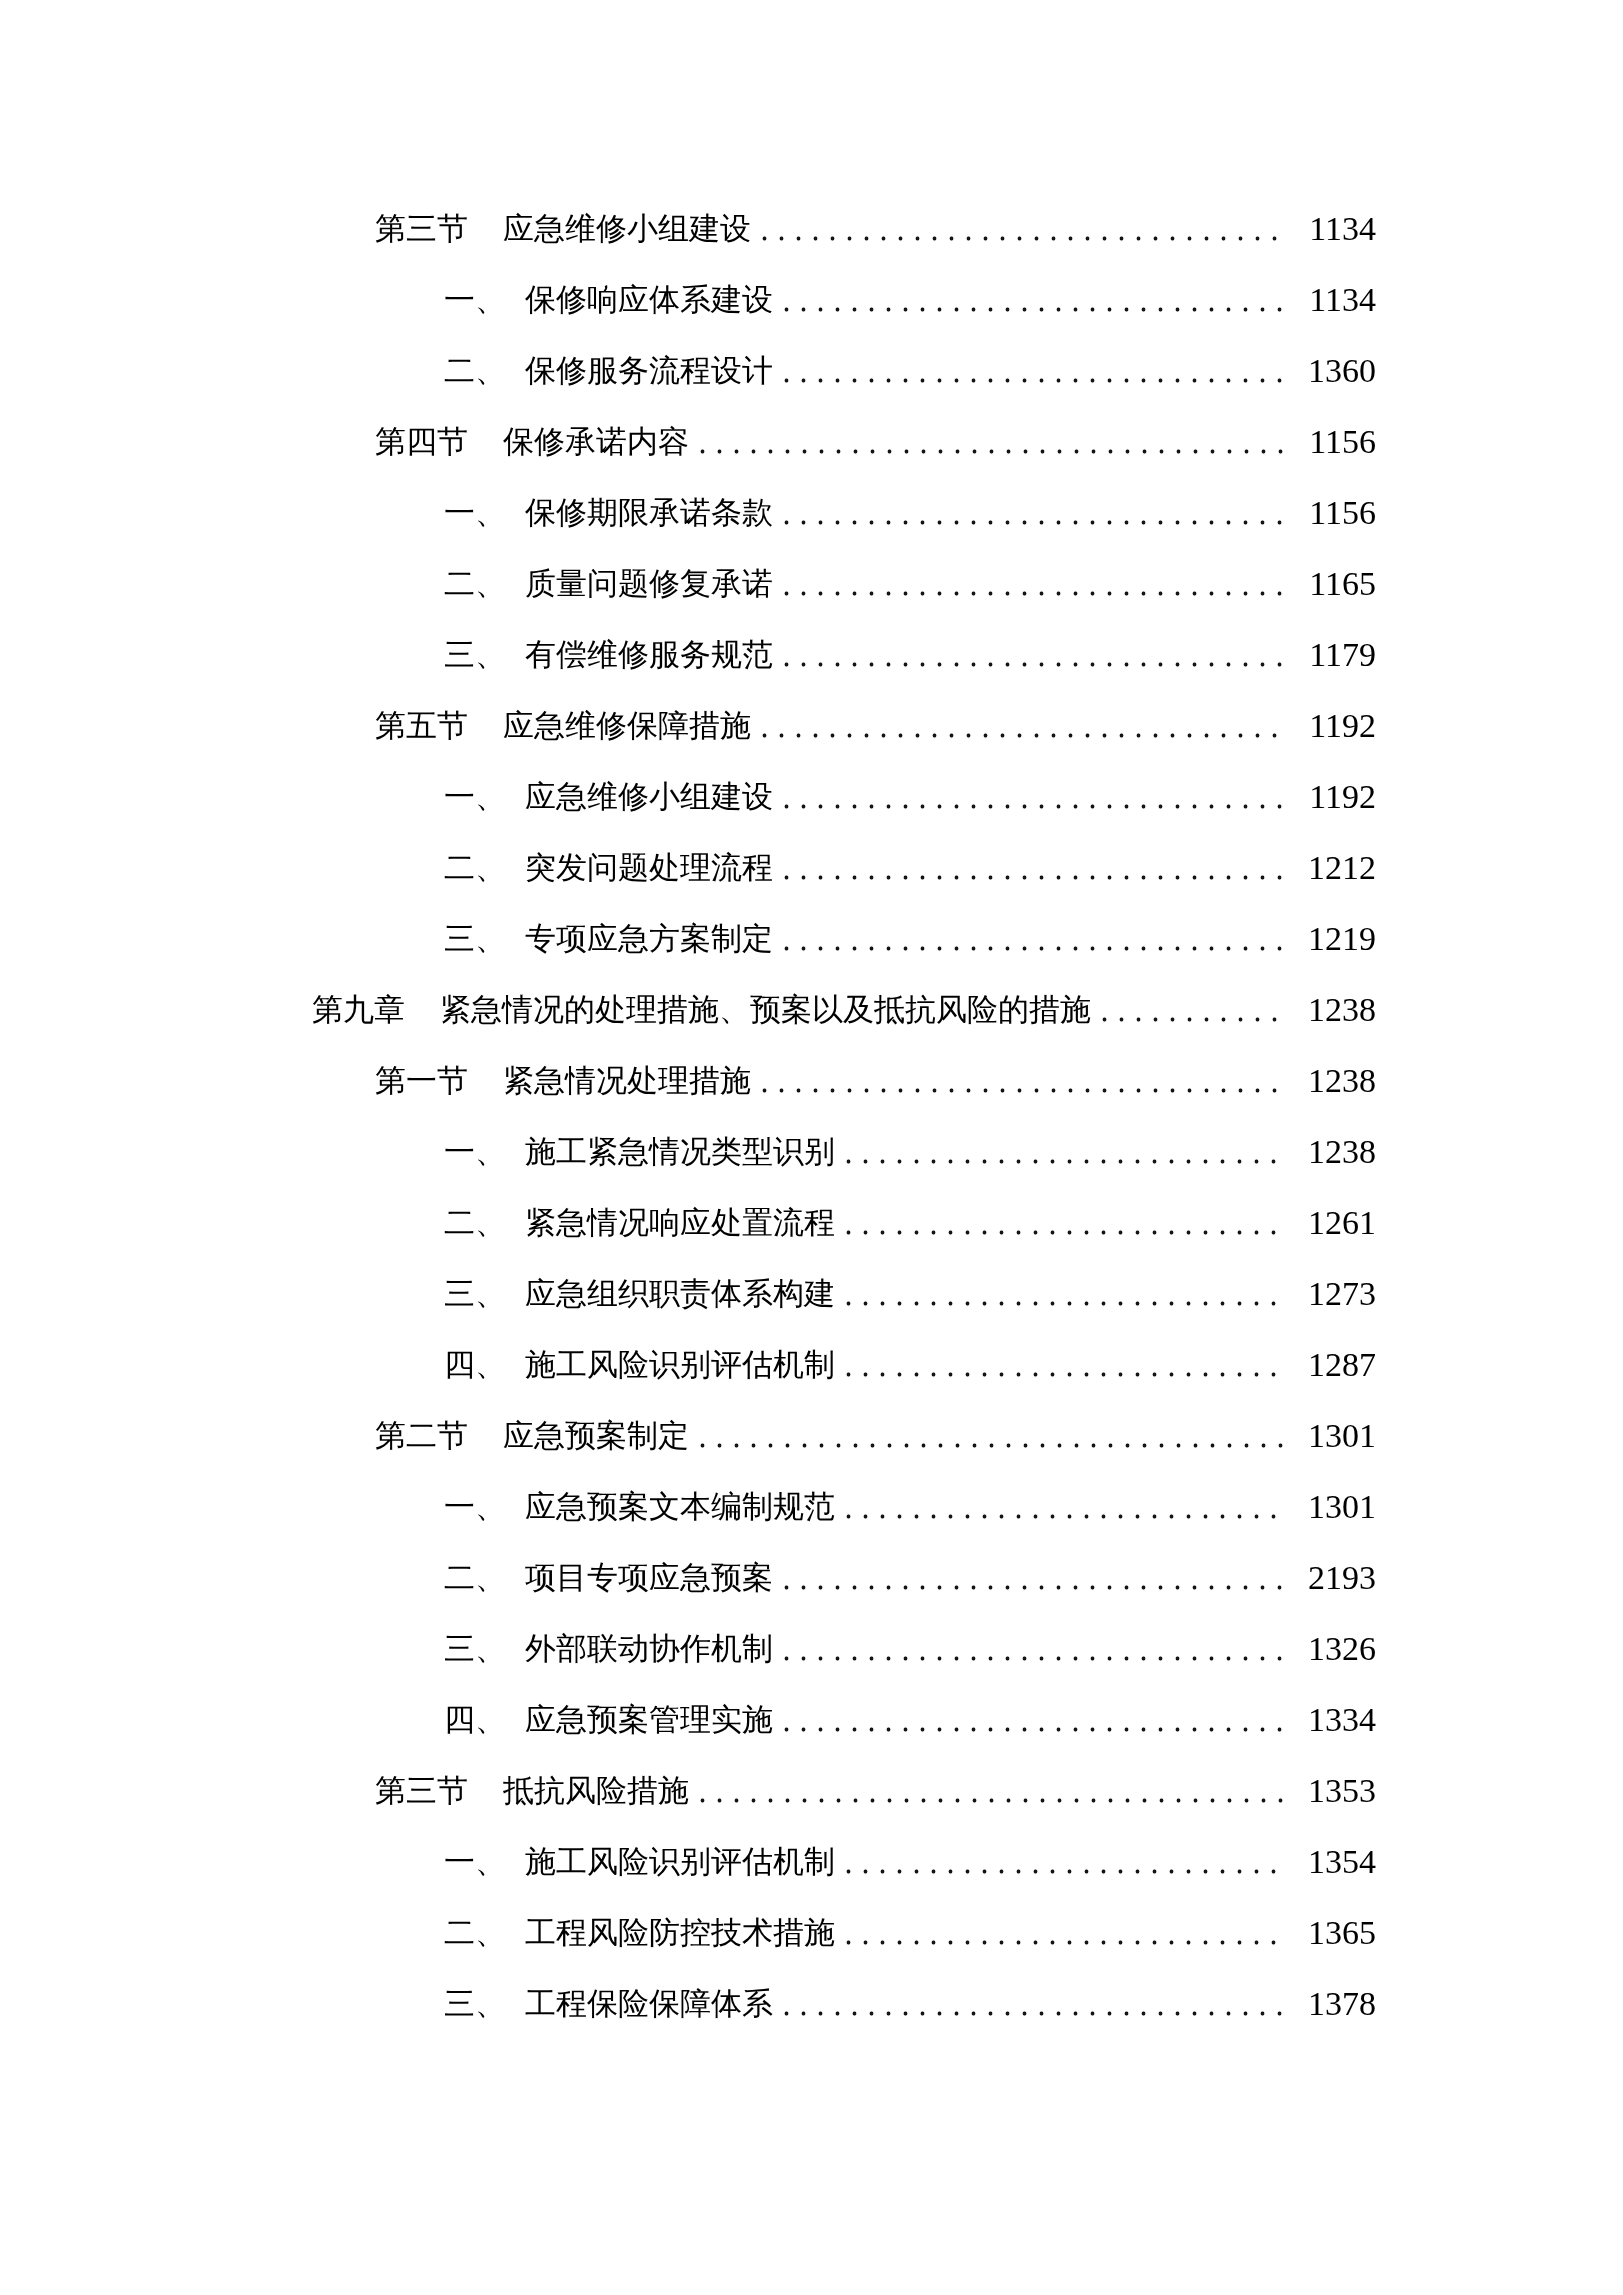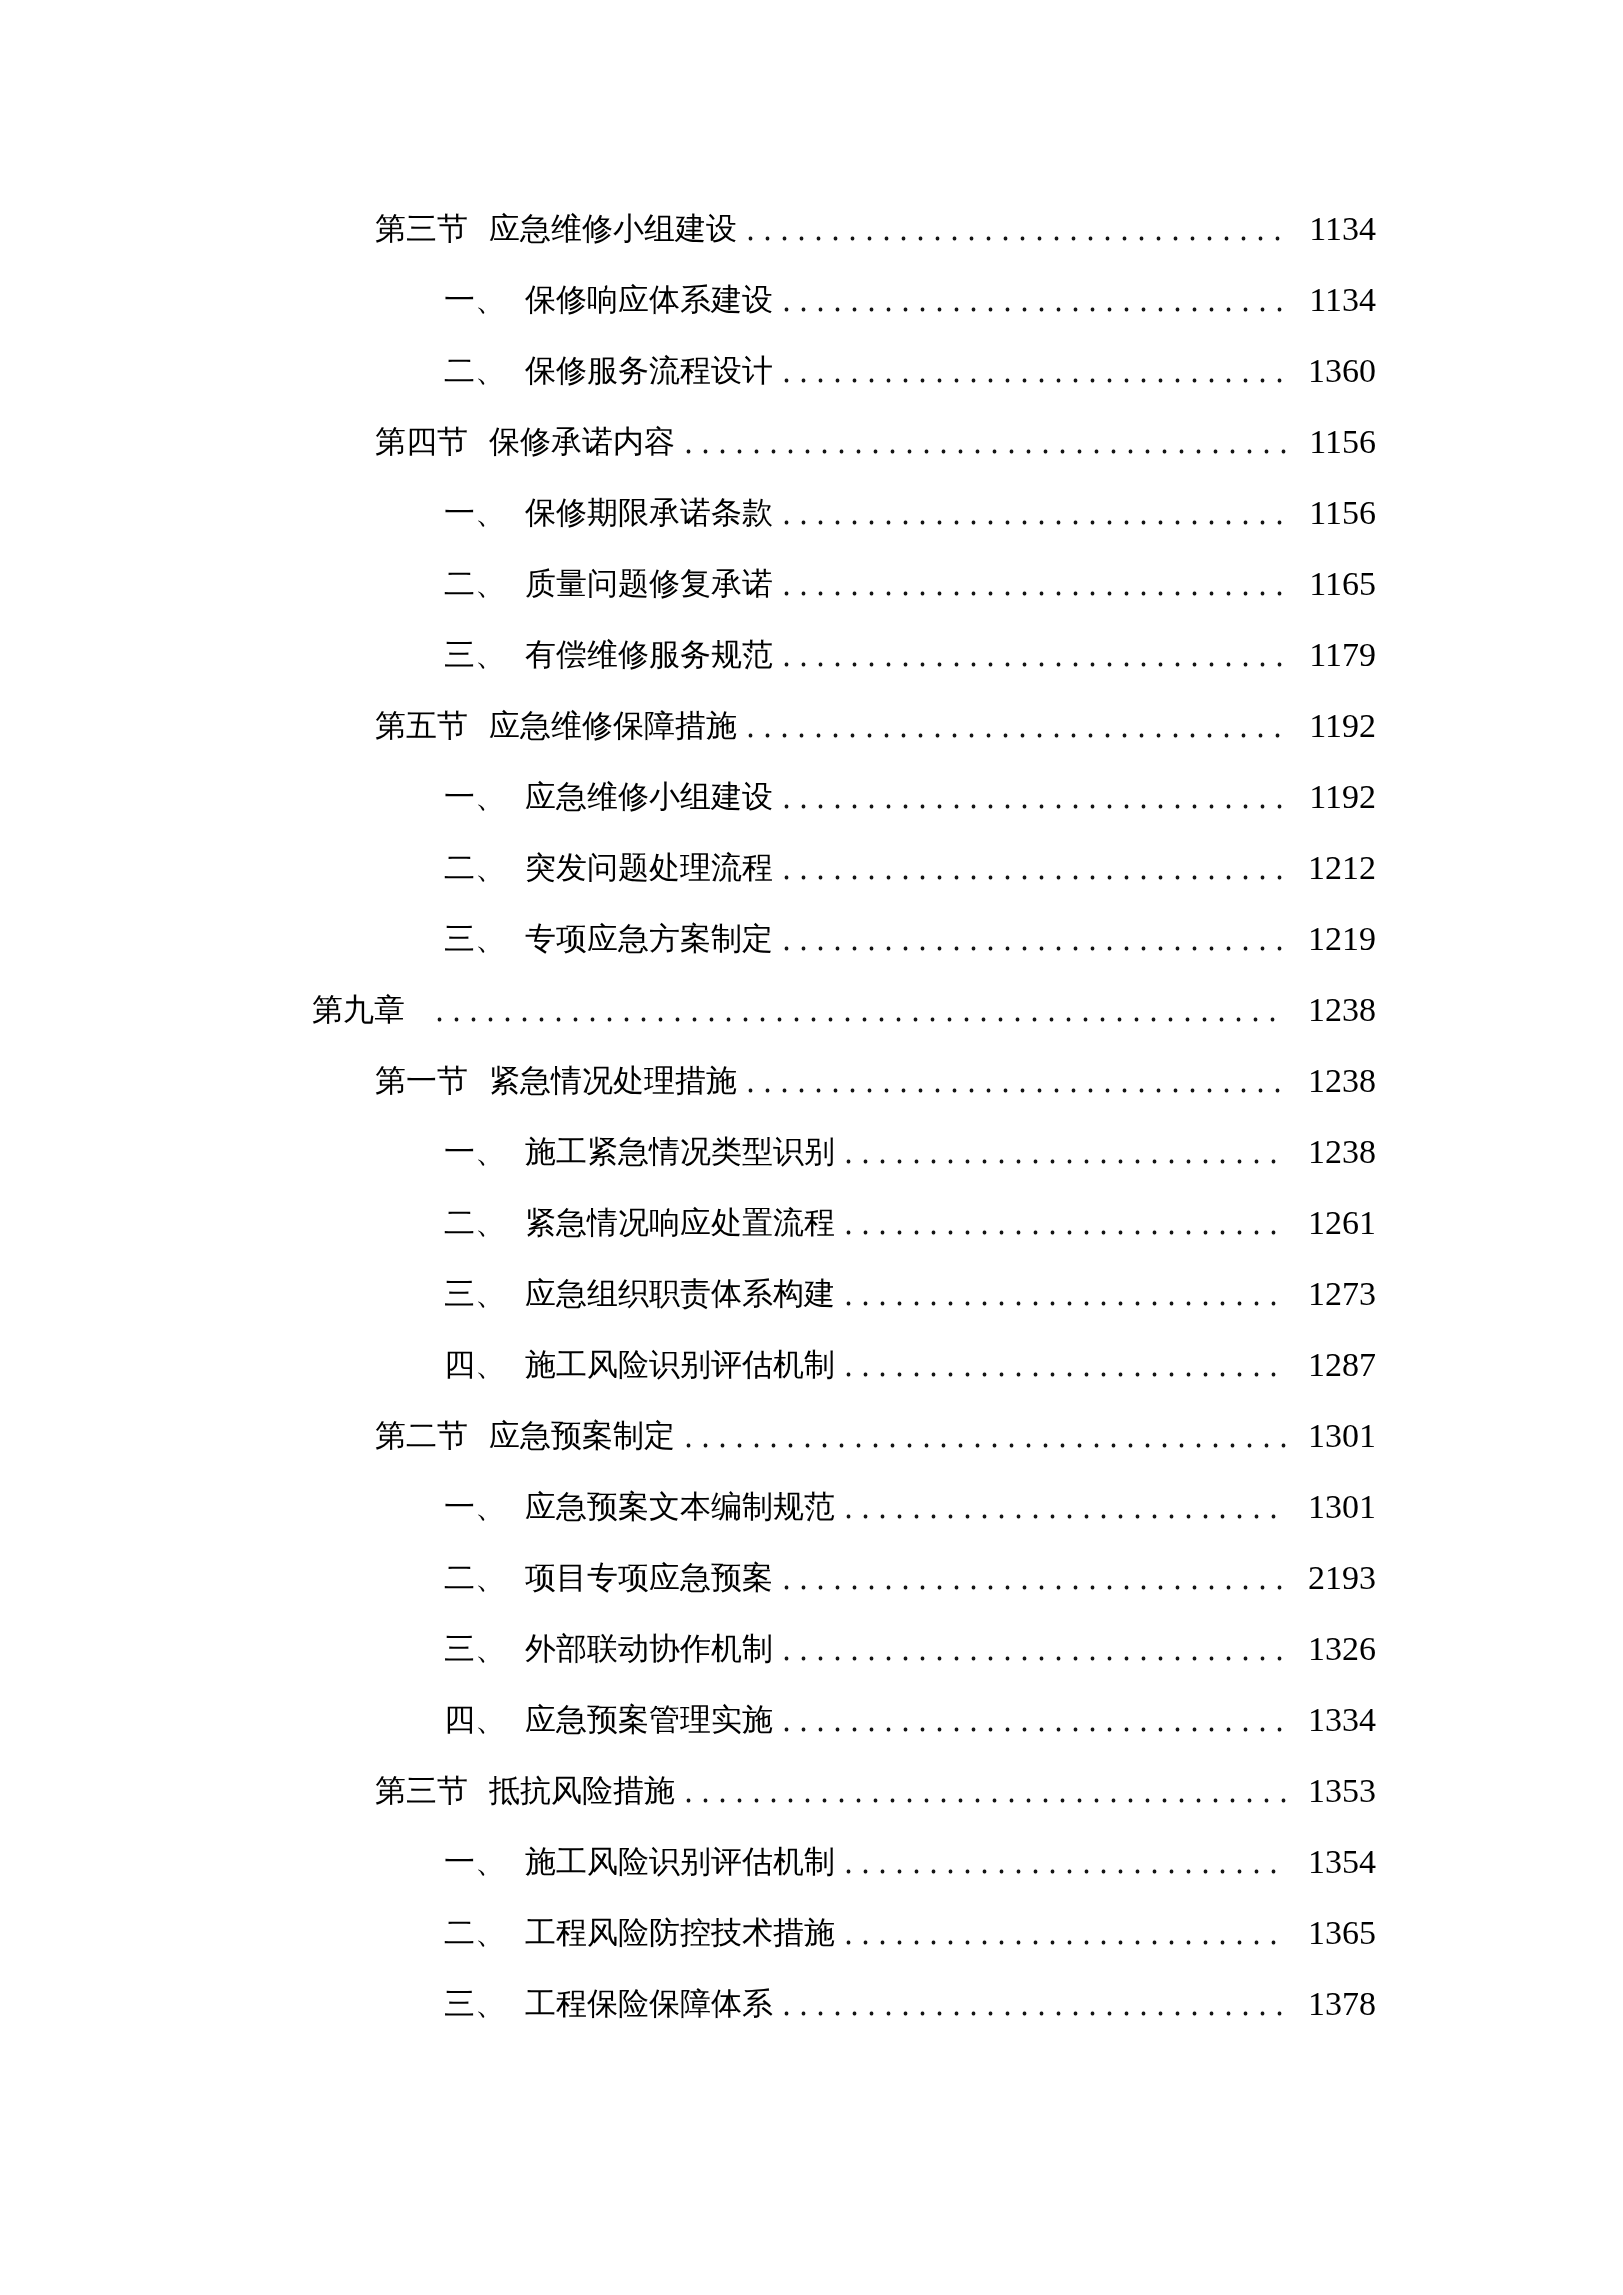--- a/index.html
+++ b/index.html
@@ -32,21 +32,21 @@
     height: 71px;
     font-size: 31px;
     line-height: 1.15;
     white-space: nowrap;
     color: #000000;
   }
   .toc-row.lvl1 { padding-left: 0; }
   .toc-row.lvl2 { padding-left: 63px; }
   .toc-row.lvl3 { padding-left: 132px; }
   .label { flex: none; }
-  .lvl1 .label, .lvl2 .label { margin-right: 21px; }
+  .lvl1 .label, .lvl2 .label { margin-right: 35px; }
   .lvl3 .label { margin-right: 19px; }
   .title { flex: none; }
   .leader {
     flex: 1 1 auto;
     min-width: 15.7px;
     align-self: stretch;
     margin: 0 21px 0 5.2px;
     background-image: radial-gradient(circle, #141414 1.7px, transparent 2.2px);
     background-size: 17px 6.5px;
     background-repeat: repeat-x;
@@ -136,20 +136,21 @@
 
   <div class="toc-row lvl3">
     <span class="label">三、</span>
     <span class="title">专项应急方案制定</span>
     <span class="leader"></span>
     <span class="page-num">1219</span>
   </div>
 
   <div class="toc-row lvl1">
     <span class="label">第九章</span>
+    <span class="title">紧急情况的处理措施、预案以及抵抗风险的措施</span>
     <span class="leader"></span>
     <span class="page-num">1238</span>
   </div>
 
   <div class="toc-row lvl2">
     <span class="label">第一节</span>
     <span class="title">紧急情况处理措施</span>
     <span class="leader"></span>
     <span class="page-num">1238</span>
   </div>

